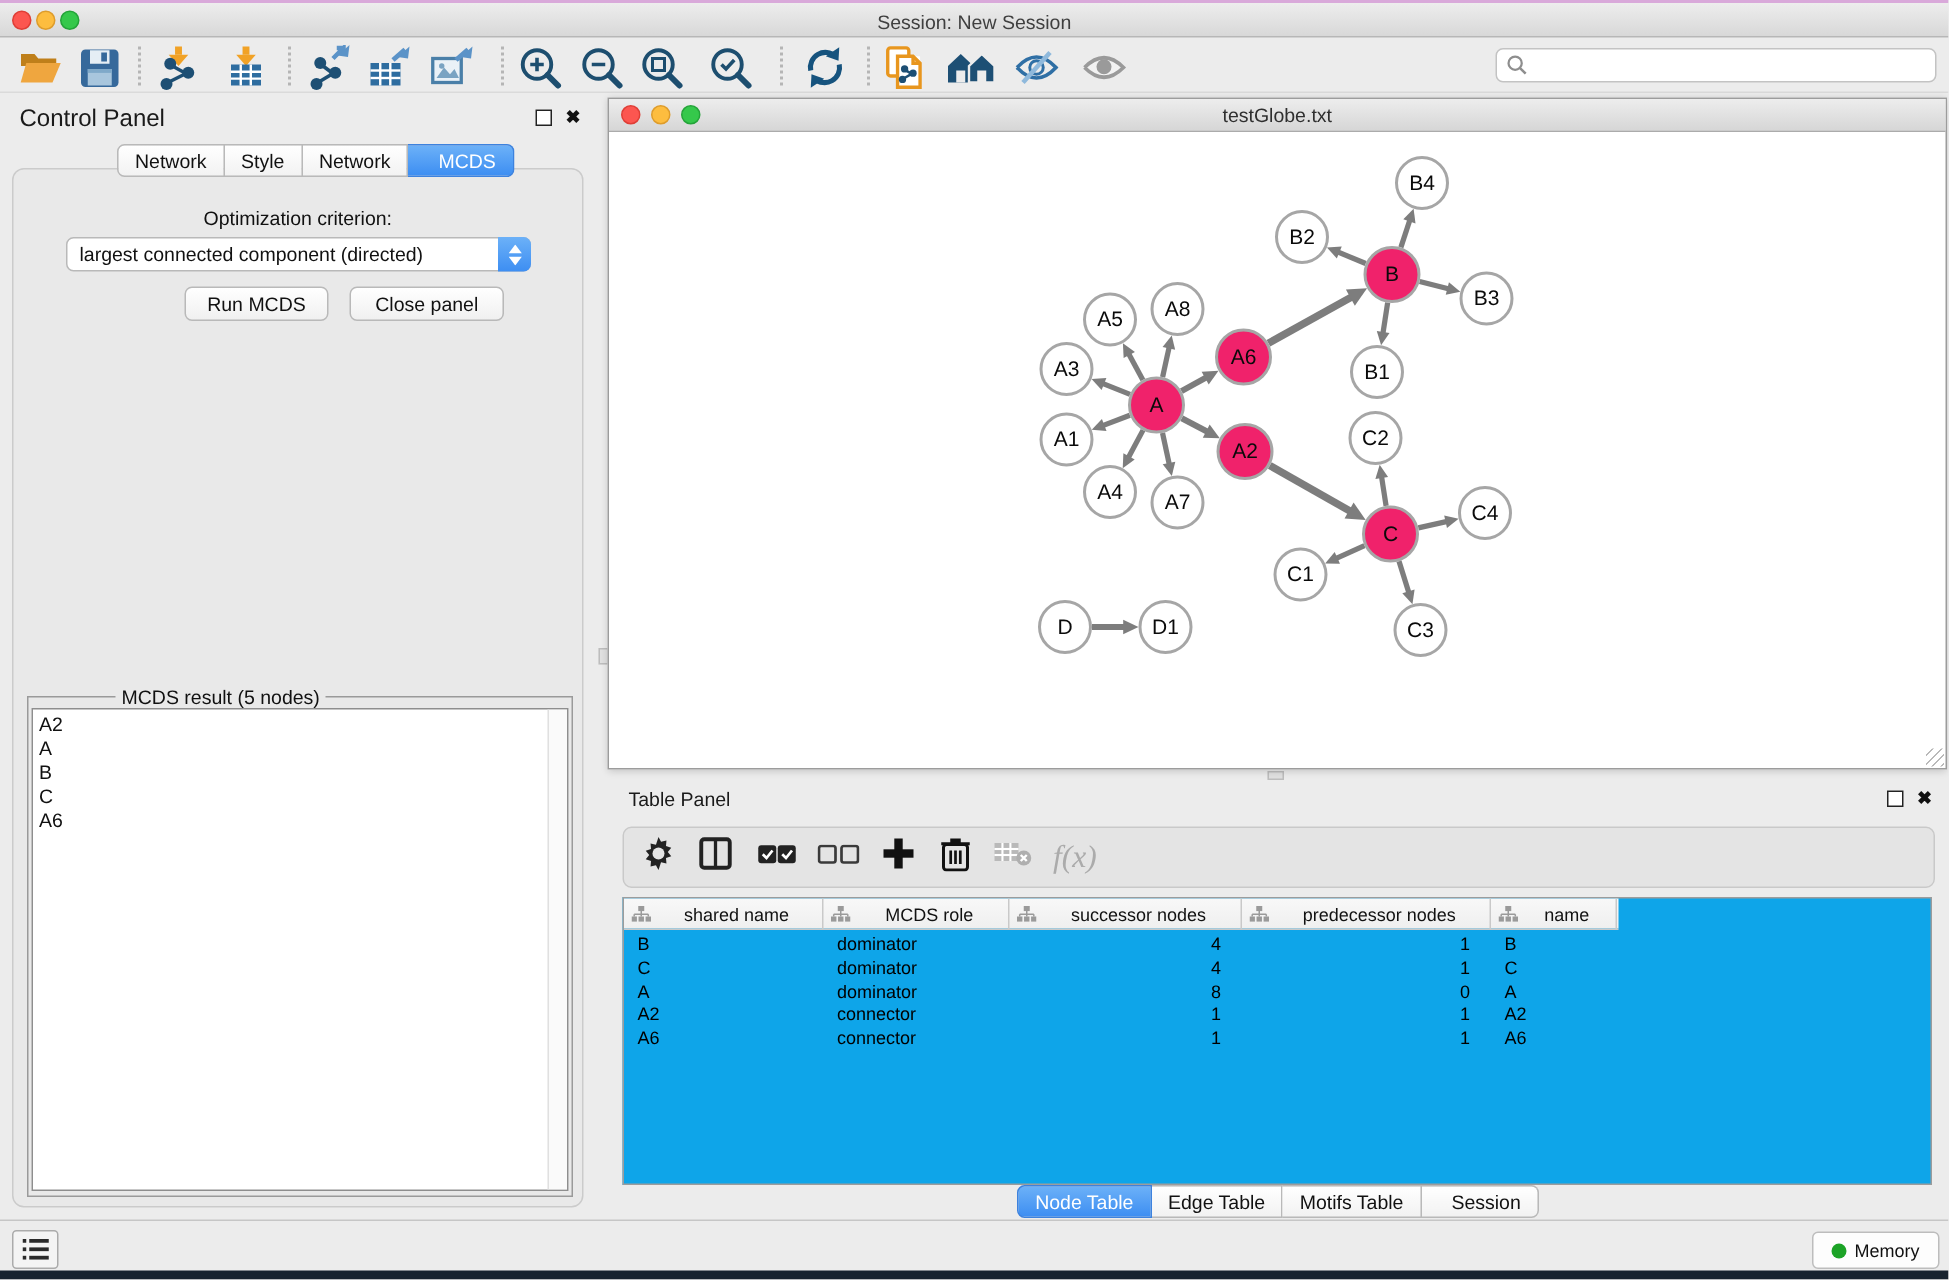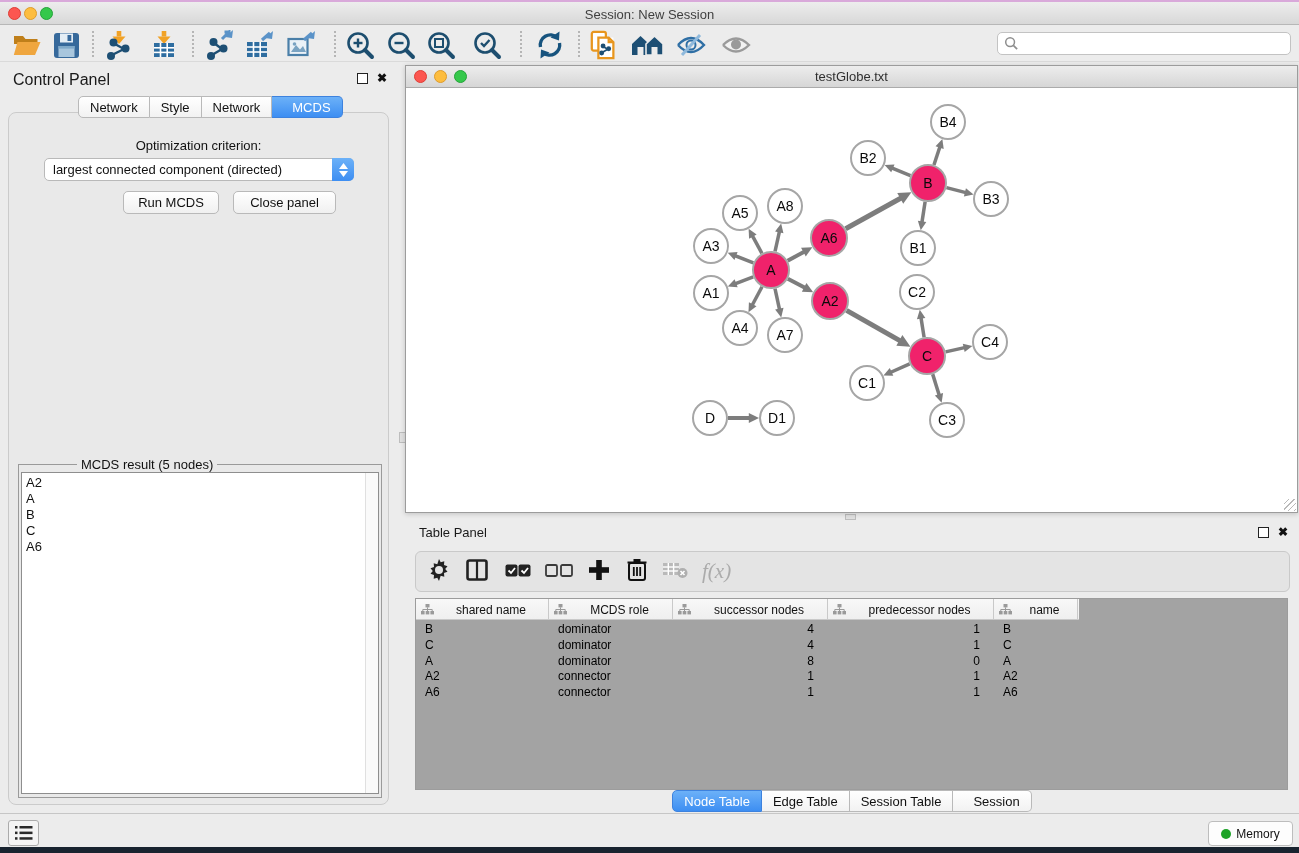--- a/index.html
+++ b/index.html
@@ -45,21 +45,21 @@
   
   #net-win { left:405px; top:65px; width:893px; height:448px; background:#fff; border:1px solid #9C9C9C; box-shadow:0 1px 5px rgba(0,0,0,0.18); }
   #net-titlebar { left:0; top:0; width:100%; height:22px; background:linear-gradient(#EDEDED,#D6D6D6); border-bottom:1px solid #ABABAB; }
   #net-title { width:100%; text-align:center; top:3px; font-size:13px; color:#2F2F2F; }
   #net-canvas { left:0; top:23px; width:891px; height:423px; }
   #grip { right:1px; bottom:1px; width:12px; height:12px; background:
     repeating-linear-gradient(135deg, transparent 0 3px, #B9B9B9 3px 4px); }
   
   #tp-title { left:419px; top:525px; font-size:13px; color:#1A1A1A; }
   #tp-toolbar { left:415px; top:551px; width:875px; height:41px; background:#E4E4E4; border:1px solid #C9C9C9; border-radius:6px; display:flex; align-items:center; }
-  #node-table { left:415px; top:598px; width:873px; height:192px; background:#a3a3a3; border:1px solid #9C9C9C; }
+  #node-table { left:415px; top:598px; width:873px; height:192px; background:#0ea5e9; border:1px solid #9C9C9C; }
   #thead { left:0; top:0; width:663px; height:21px; background:linear-gradient(#F8F8F8,#EFEFEF); border-bottom:1px solid #C9C9C9; }
   .th { position:absolute; top:0; height:21px; border-right:1px solid #C9C9C9; display:flex; align-items:center; }
   .th .lab { flex:1; text-align:center; font-size:12px; color:#111; }
   .td { position:absolute; font-size:12px; color:#000; }
   #tp-tabs { left:405px; top:790px; width:894px; display:flex; justify-content:center; }
   
   #list-btn { left:8px; top:820px; width:31px; height:26px; background:#F4F4F4; border:1px solid #ABABAB; border-radius:3px; display:flex; align-items:center; justify-content:center; }
   #memory-btn { left:1208px; top:821px; width:85px; height:25px; background:#FDFDFD; border:1px solid #BDBDBD; border-radius:4px; display:flex; align-items:center; justify-content:center; gap:5px; font-size:12px; color:#111; }
   #memory-dot { width:10px; height:10px; border-radius:50%; background:#1CA327; }
   .hdr-btns { display:flex; gap:9px; align-items:center; }
@@ -561,21 +561,21 @@
       <div class="td" style="top:65.2px;left:9px;width:124px">A6</div>
       <div class="td" style="top:65.2px;left:142px;width:115px">connector</div>
       <div class="td" style="top:65.2px;left:257px;width:141px;text-align:right">1</div>
       <div class="td" style="top:65.2px;left:412px;width:152px;text-align:right">1</div>
       <div class="td" style="top:65.2px;left:587px;width:75px">A6</div>
     </div>
 </div>
 <div class="abs" id="tp-tabs">
     <div class="tab sel">Node Table</div>
     <div class="tab">Edge Table</div>
-    <div class="tab">Session Table</div>
+    <div class="tab">Motifs Table</div>
     <div class="tab">Session</div>
   </div>
 
 <div class="abs" id="statusbar"></div>
 <div class="abs" id="list-btn">
   <svg width="18" height="16" viewBox="0 0 18 16">
       <g fill="#2A2A2A">
         <rect x="0" y="1" width="2.5" height="2.5"></rect>
         <rect x="4.5" y="1" width="13" height="2.5"></rect>
         <rect x="0" y="6.6" width="2.5" height="2.5"></rect>

